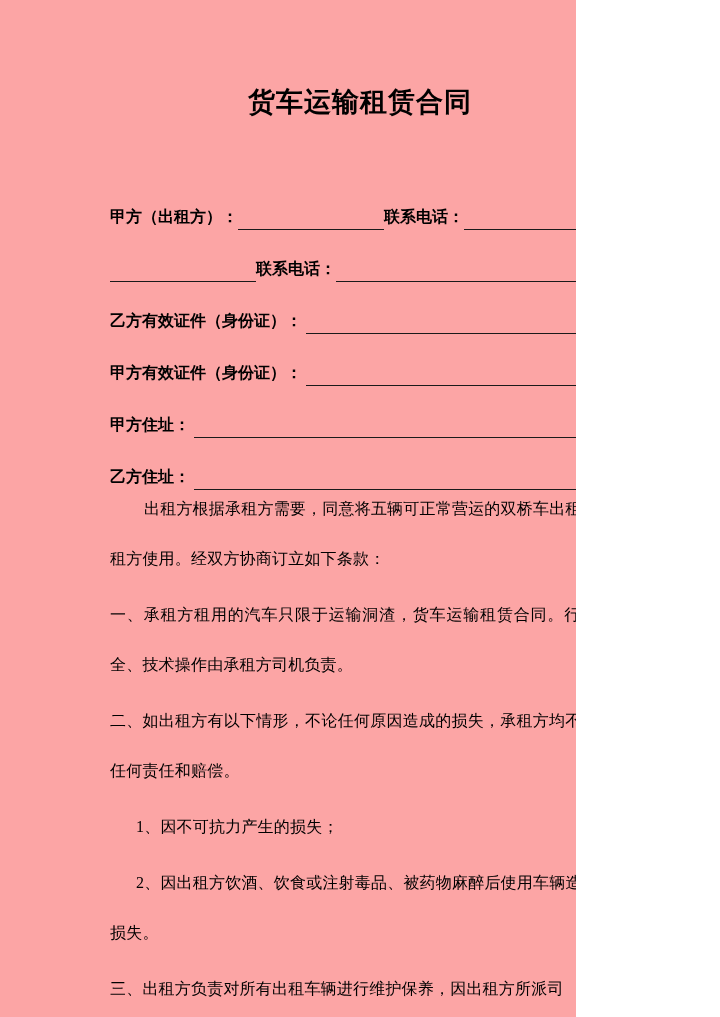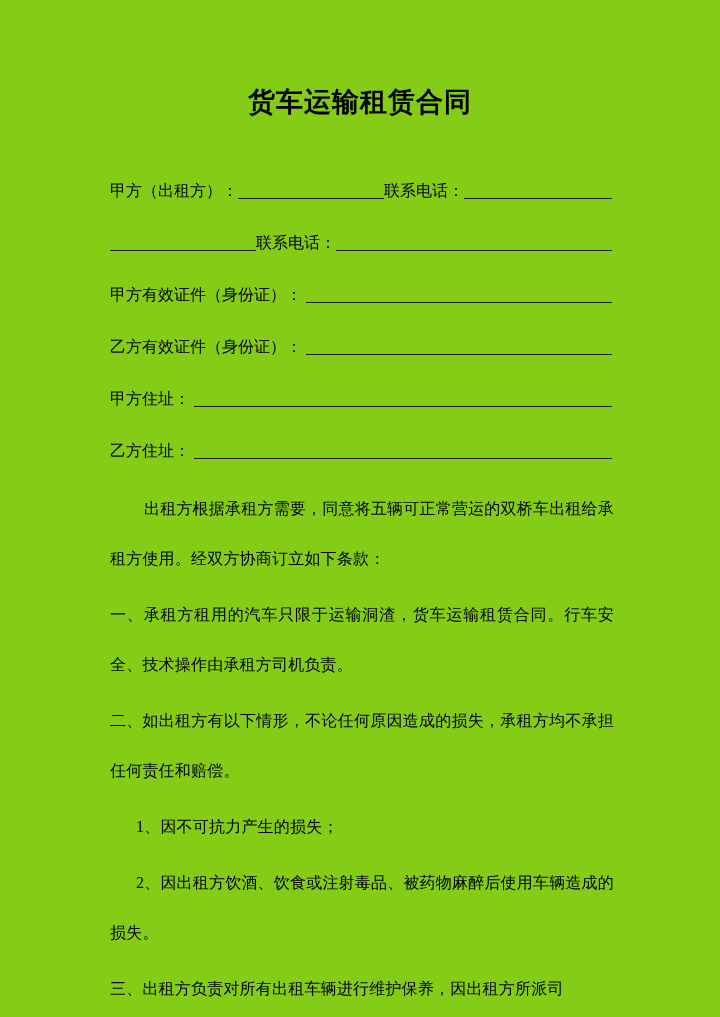--- a/index.html
+++ b/index.html
@@ -7,23 +7,23 @@
     margin: 0;
     padding: 0;
     background: #ffffff;
   }
   body {
     font-family: "Liberation Serif", "DejaVu Serif", serif;
     color: #000000;
   }
   #page {
     position: relative;
-    width: 720px;
+    width: 576px;
     height: 1017px;
-    background: #84cc16;
+    background: #fca5a5;
     overflow: hidden;
     box-sizing: border-box;
   }
   
   .doc-title {
     position: absolute;
     left: 0;
     top: 84px;
     width: 720px;
     text-align: center;
@@ -40,21 +40,22 @@
     top: 178px;
     width: 502px;
   }
   .form-row {
     position: relative;
     height: 52px;
     font-size: 16px;
     line-height: 26px;
     white-space: nowrap;
     display: flex;
-    align-items: flex-start;
+    align-items: flex-end;
+    font-weight: bold;
   }
   .form-label {
     font-size: 16px;
     line-height: 26px;
     flex: 0 0 auto;
   }
   .blank {
     display: inline-block;
     border-bottom: 1px solid #1a1a1a;
     height: 20px;
@@ -113,27 +114,27 @@
       <span class="blank blank-w2 grow"></span>
     </div>
 
     <div class="form-row">
       <span class="blank blank-w1"></span>
       <span class="form-label">联系电话：</span>
       <span class="blank blank-w2 grow"></span>
     </div>
 
     <div class="form-row">
-      <span class="form-label">甲方有效证件（身份证）：</span>
+      <span class="form-label">乙方有效证件（身份证）：</span>
       <span class="gap-sm"></span>
       <span class="blank grow"></span>
     </div>
 
     <div class="form-row">
-      <span class="form-label">乙方有效证件（身份证）：</span>
+      <span class="form-label">甲方有效证件（身份证）：</span>
       <span class="gap-sm"></span>
       <span class="blank grow"></span>
     </div>
 
     <div class="form-row">
       <span class="form-label">甲方住址：</span>
       <span class="gap-sm"></span>
       <span class="blank grow"></span>
     </div>
 

